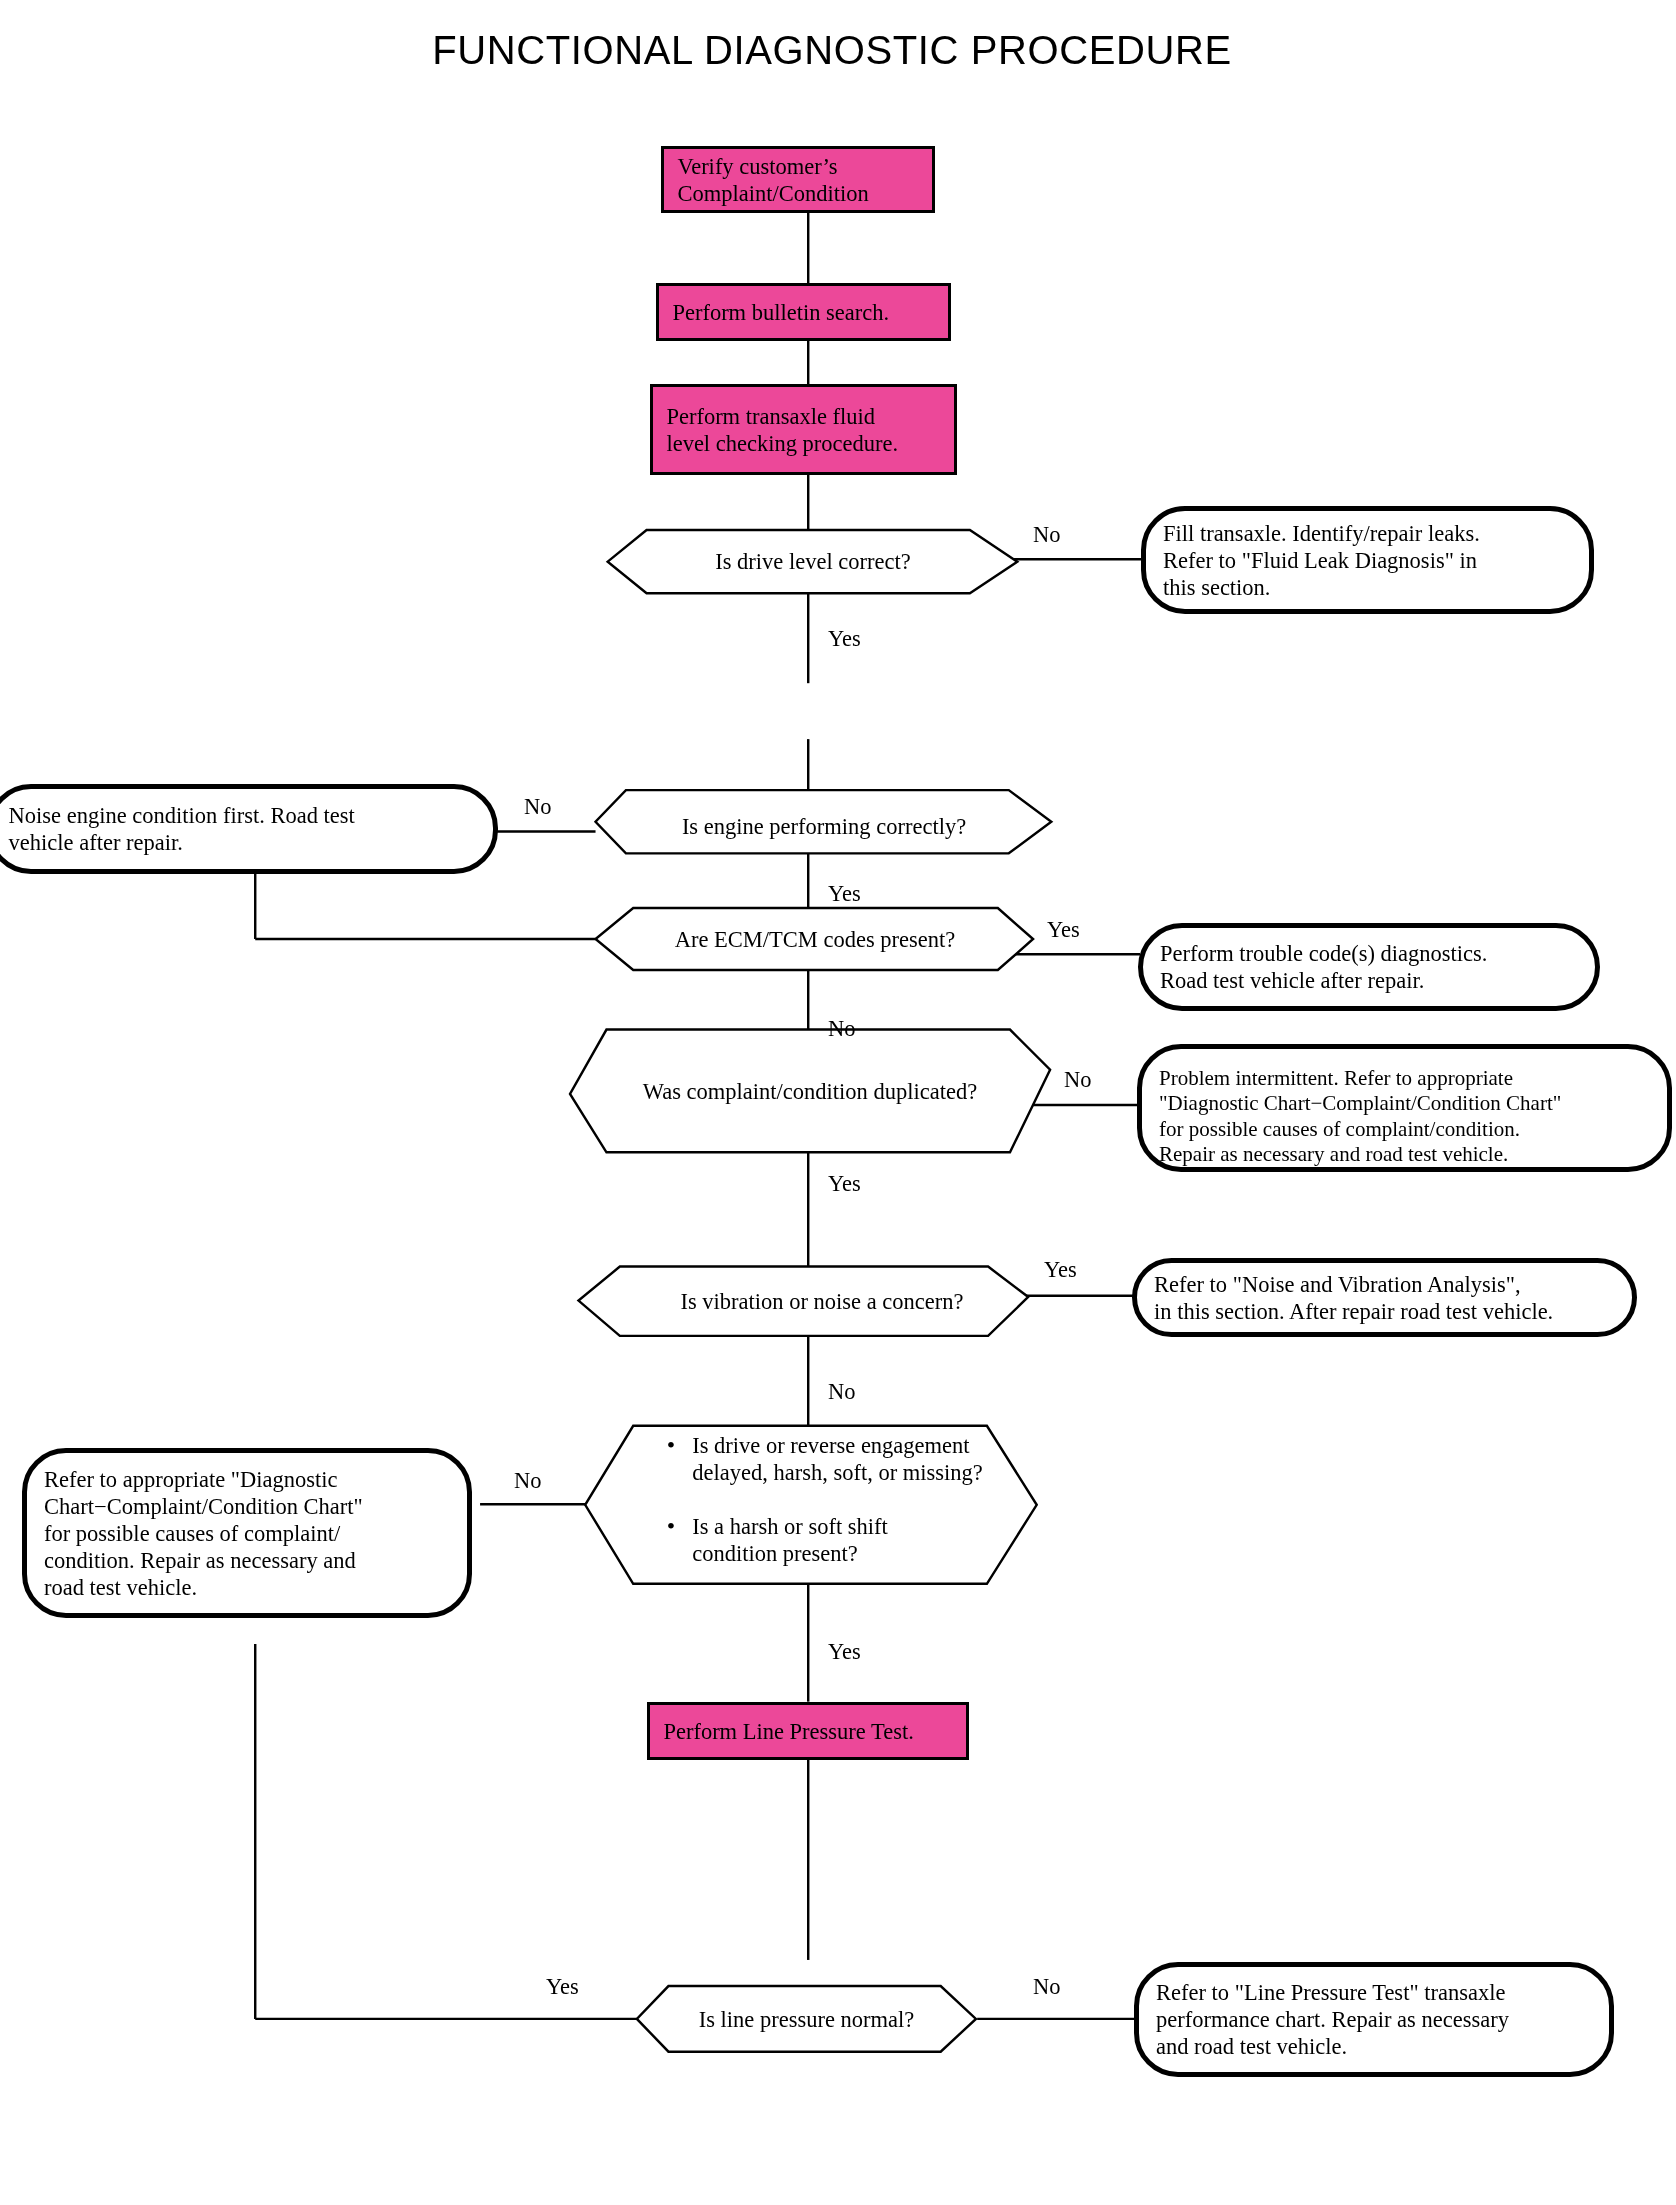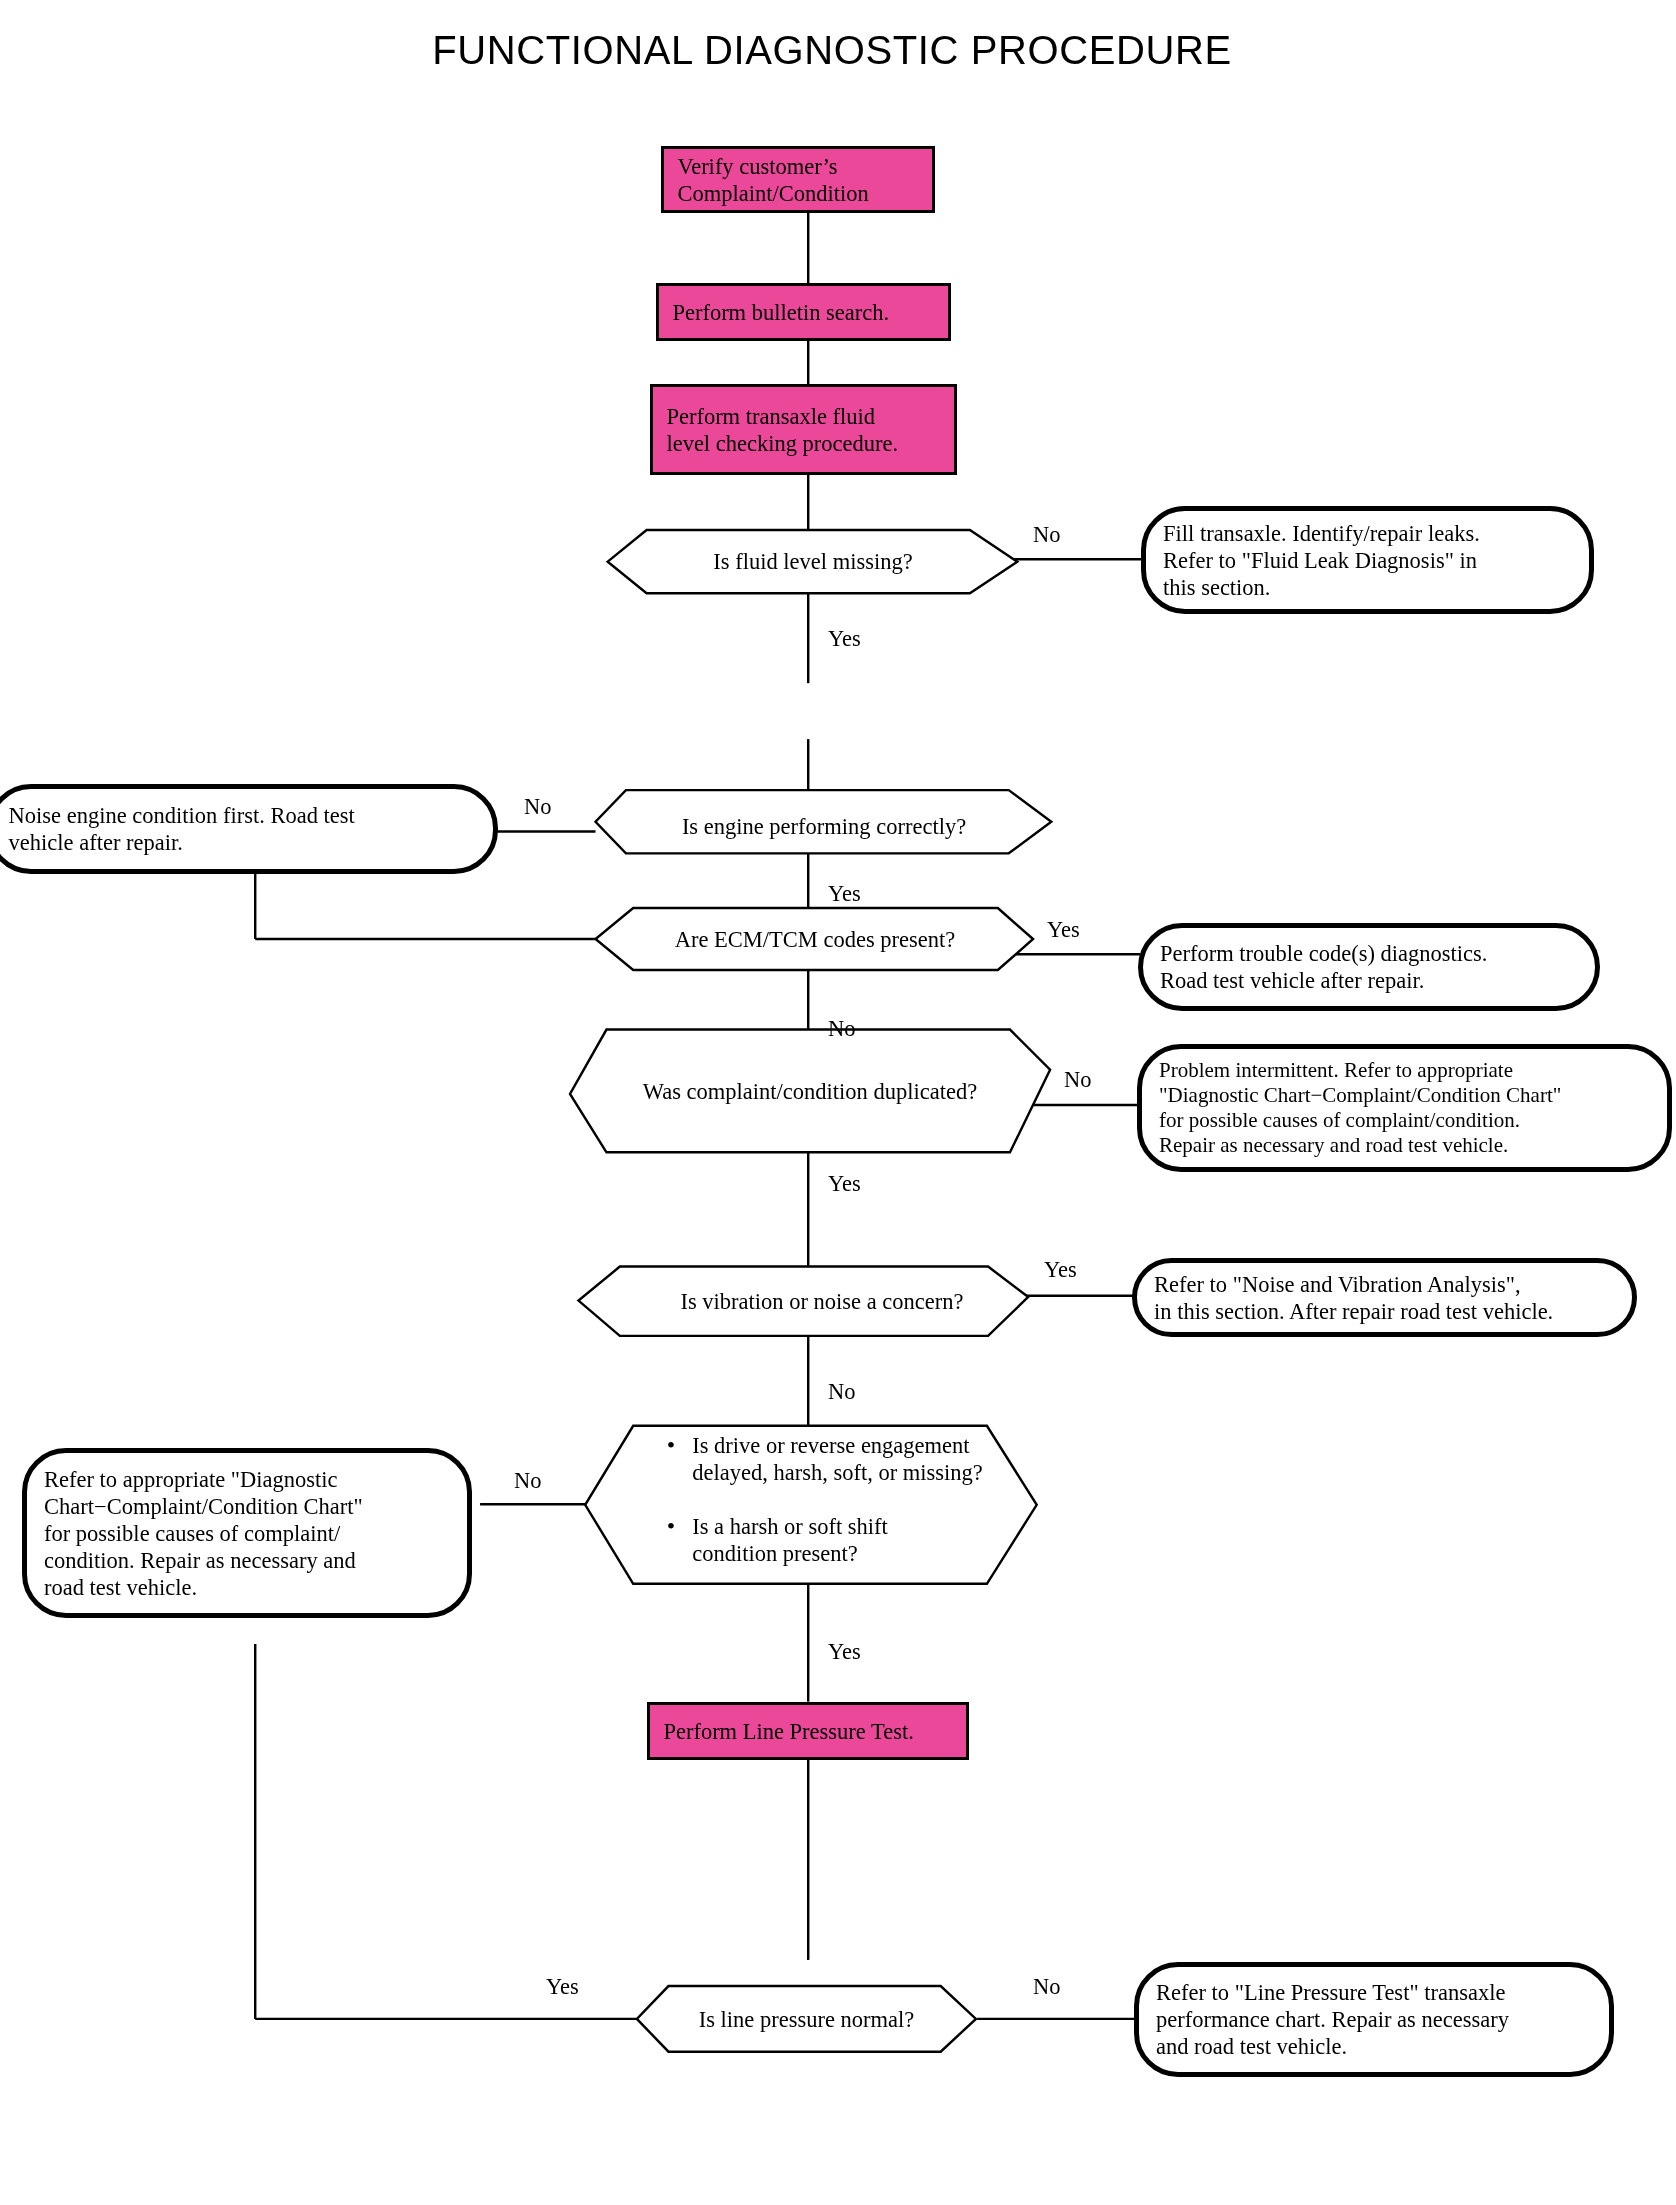--- a/index.html
+++ b/index.html
@@ -172,21 +172,21 @@
   <div class="node round" style="left:-13.4px;top:784px;width:511px;height:90px;">
     <div class="txt" style="white-space:pre-line;">Noise engine condition first. Road test
 vehicle after repair.</div>
   </div>
 
   <div class="node round" style="left:1138px;top:923px;width:462px;height:88px;">
     <div class="txt" style="white-space:pre-line;">Perform trouble code(s) diagnostics.
 Road test vehicle after repair.</div>
   </div>
 
-  <div class="node round" style="left:1137px;top:1044px;width:535px;height:128px;">
+  <div class="node round" style="left:1137px;top:1044px;width:535px;height:128px;align-items:flex-end;">
     <div class="txt" style="white-space:pre-line;font-size:21px;">Problem intermittent. Refer to appropriate
 "Diagnostic Chart−Complaint/Condition Chart"
 for possible causes of complaint/condition.
 Repair as necessary and road test vehicle.</div>
   </div>
 
   <div class="node round" style="left:1132px;top:1258px;width:505px;height:79px;">
     <div class="txt" style="white-space:pre-line;">Refer to "Noise and Vibration Analysis",
 in this section. After repair road test vehicle.</div>
   </div>
@@ -199,21 +199,21 @@
 road test vehicle.</div>
   </div>
 
   <div class="node round" style="left:1134px;top:1962px;width:480px;height:115px;">
     <div class="txt" style="white-space:pre-line;">Refer to "Line Pressure Test" transaxle
 performance chart. Repair as necessary
 and road test vehicle.</div>
   </div>
 
   <div class="hexlabel" style="left:608px;top:530px;width:410px;height:63px;">
-    <div class="txt">Is fluid level missing?</div>
+    <div class="txt">Is drive level correct?</div>
   </div>
 
   <div class="hexlabel" style="left:596px;top:790px;width:456px;height:72px;">
     <div class="txt">Is engine performing correctly?</div>
   </div>
 
   <div class="hexlabel" style="left:596px;top:908px;width:438px;height:62px;">
     <div class="txt">Are ECM/TCM codes present?</div>
   </div>
 

